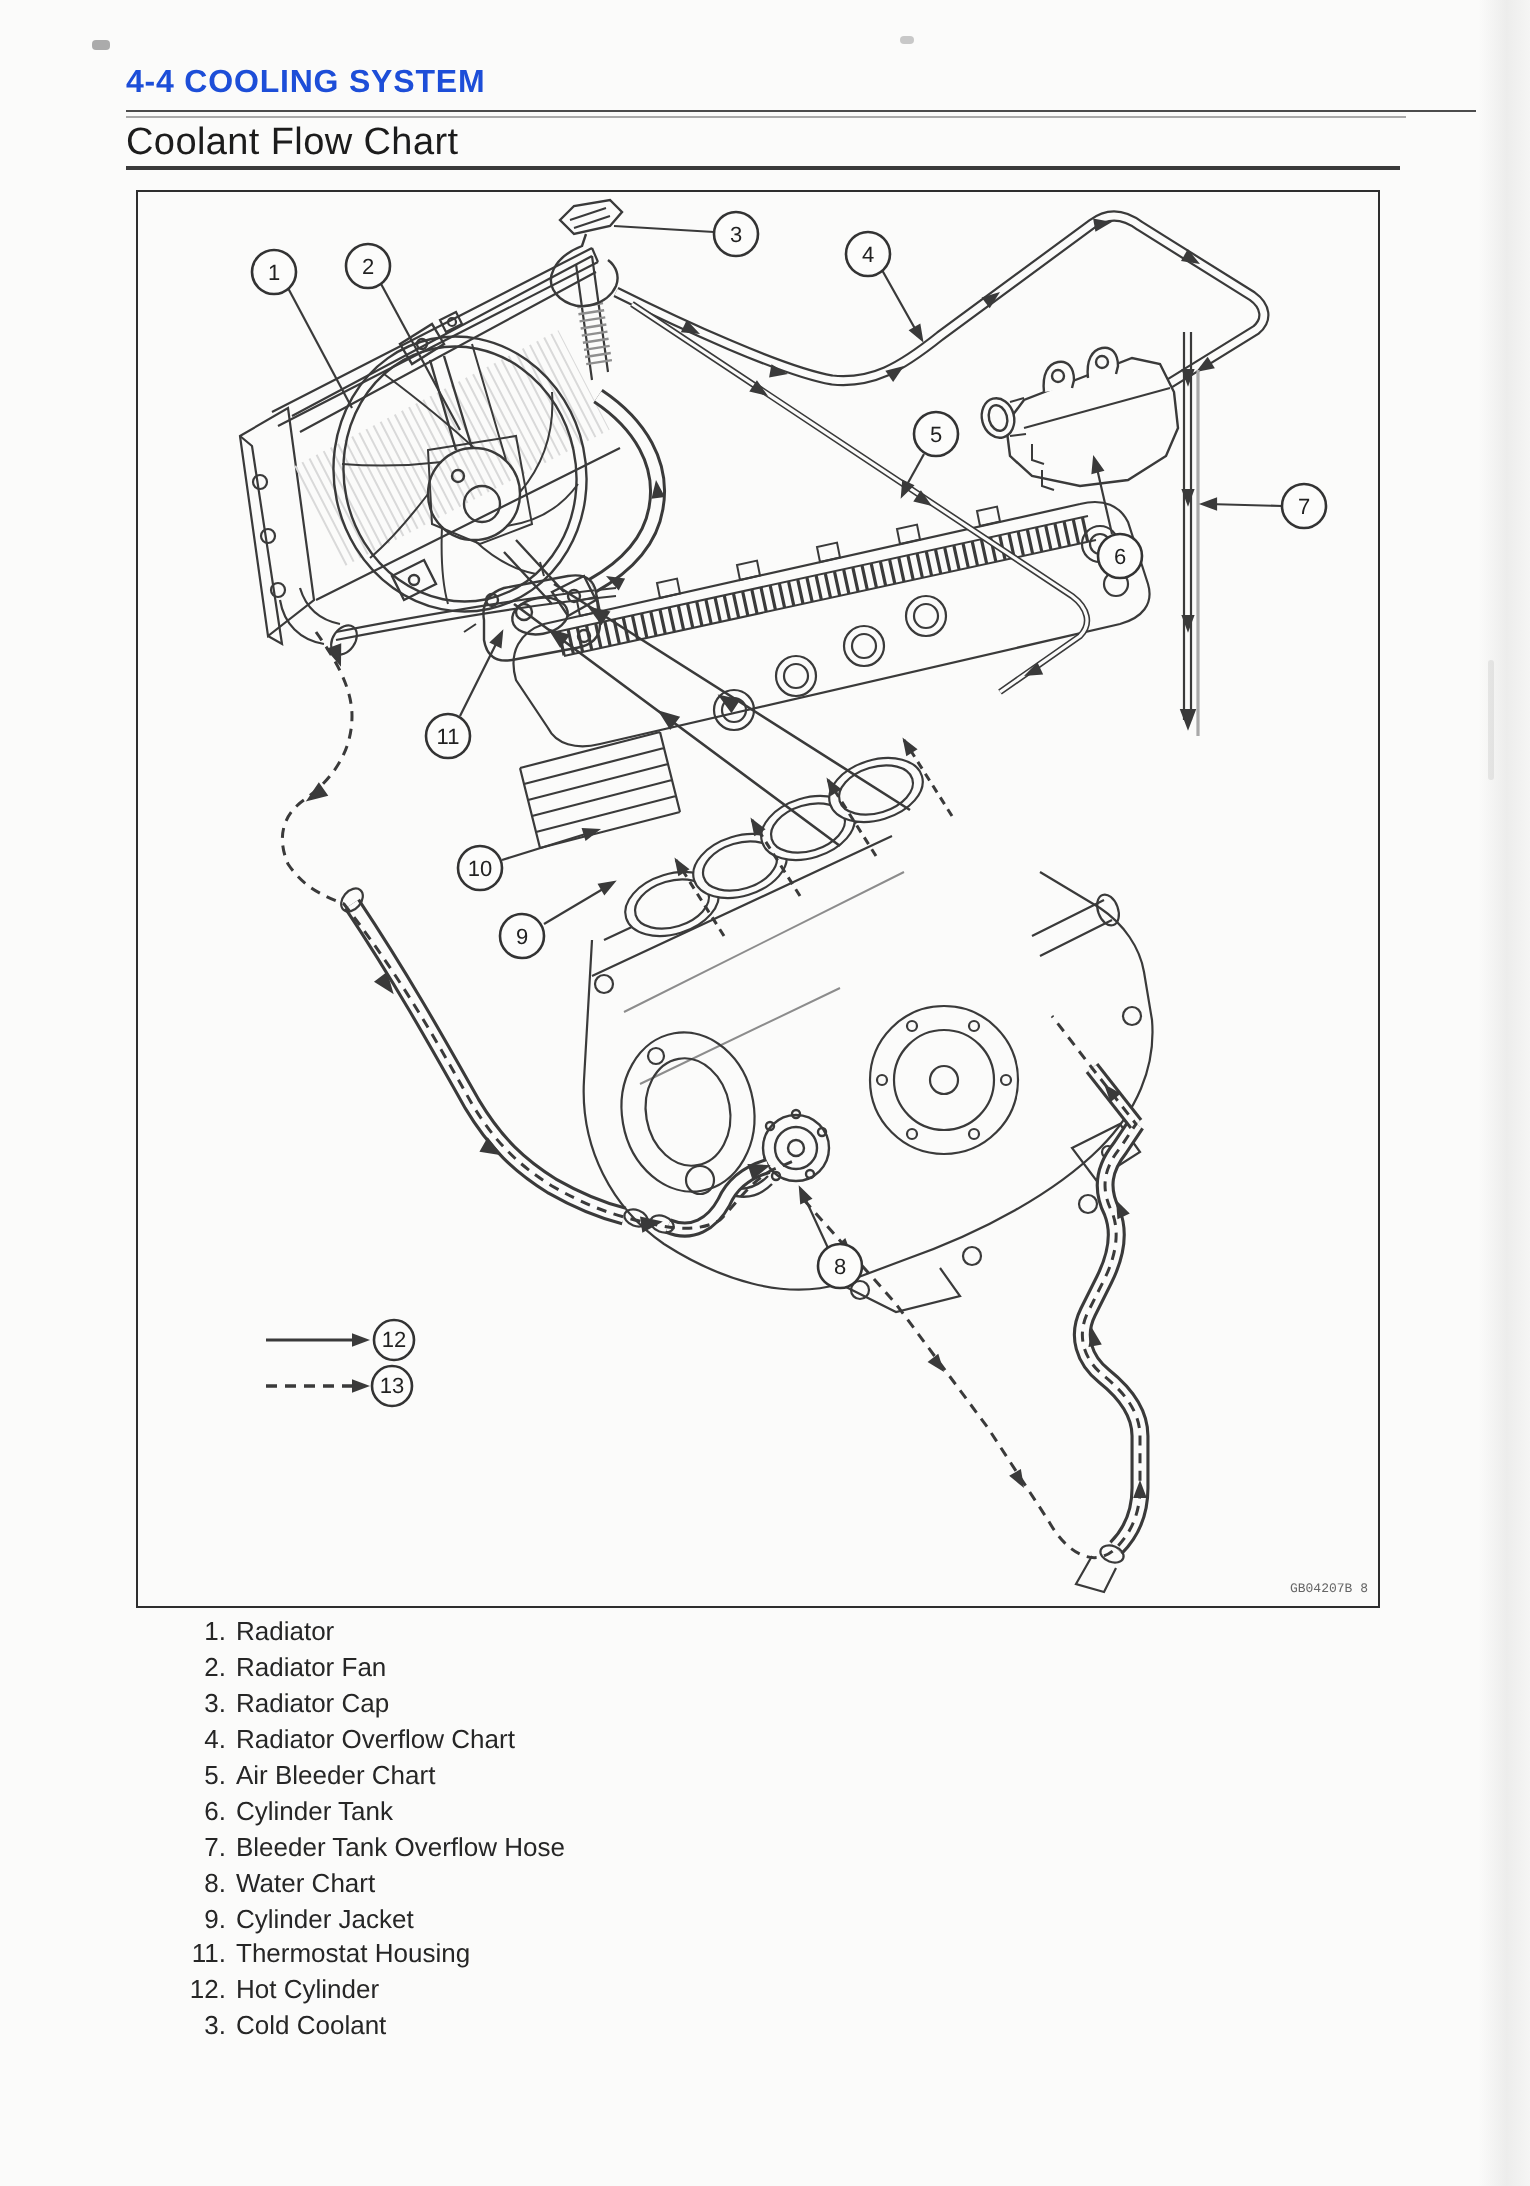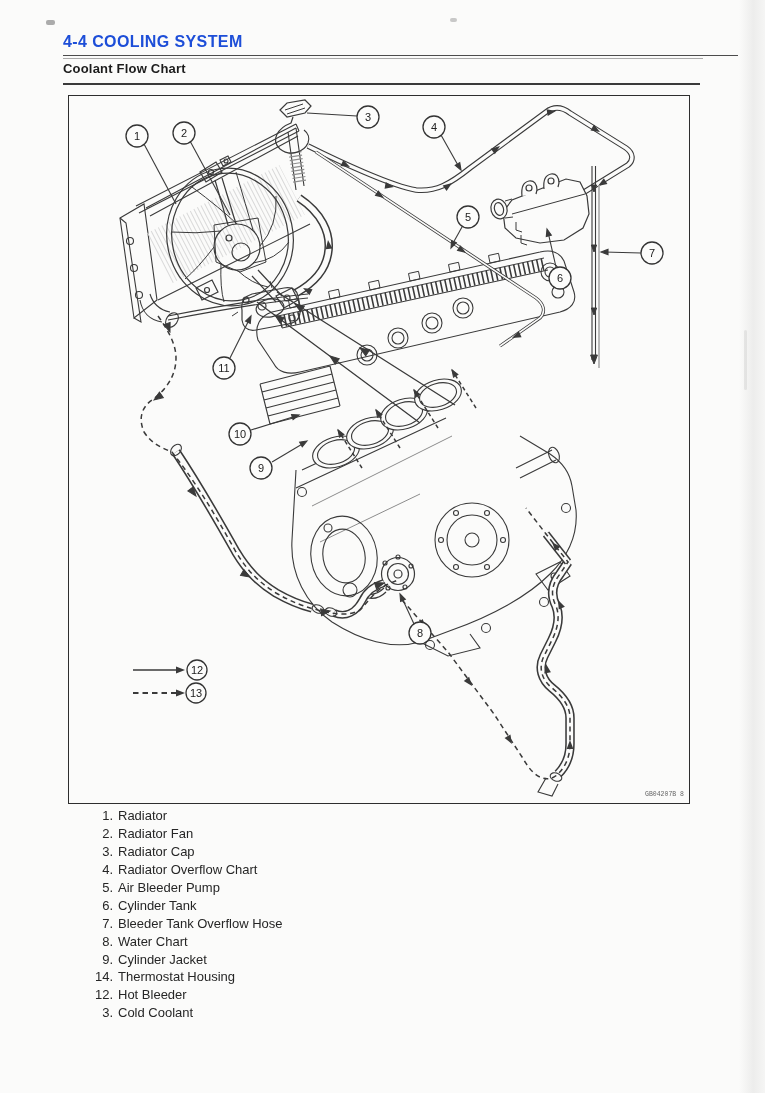--- a/index.html
+++ b/index.html
@@ -1,21 +1,21 @@
 <!DOCTYPE html>
 <html><head>
 <meta charset="utf-8">
 <style>
   html,body{margin:0;padding:0;width:765px;height:1093px;overflow:hidden;}
   body{position:relative;background:#fbfbfa;font-family:"Liberation Sans",sans-serif;color:#262626;}
   .page-title{position:absolute;left:63px;top:33px;margin:0;font-size:16px;font-weight:bold;
     letter-spacing:.4px;color:#1d4ed8;white-space:nowrap;}
   .rule-a{position:absolute;left:63px;top:55px;width:675px;height:1px;background:#4c4c4c;}
   .rule-a2{position:absolute;left:63px;top:58px;width:640px;height:1px;background:#a9a9a9;}
-  .sub-title{position:absolute;left:63px;top:61px;margin:0;font-size:13px;font-weight:bold;
+  .sub-title{position:absolute;left:63px;top:61px;margin:0;font-size:19px;font-weight:normal;
     letter-spacing:.2px;color:#1c1c1c;white-space:nowrap;}
   .rule-b{position:absolute;left:63px;top:83px;width:637px;height:2px;background:#3a3a3a;}
   .diagram-box{position:absolute;left:68px;top:95px;width:622px;height:709px;
     border:1.4px solid #2e2e2e;box-sizing:border-box;background:#fbfbfa;}
   .diagram-box svg{position:absolute;left:-1.4px;top:-1.4px;}
   .legend{position:absolute;left:86px;top:807px;}
   .legend-row{display:flex;height:17.9px;align-items:center;font-size:13px;color:#262626;}
   .legend-row .num{width:27px;text-align:right;margin-right:5px;}
   .callout circle{fill:#fcfcfb;stroke:#333;stroke-width:1.3px;}
   .callout text{font-family:"Liberation Sans",sans-serif;font-size:11px;fill:#222;
@@ -384,45 +384,45 @@
   <div class="legend-row">
       <span class="num">3.</span>
       <span>Radiator Cap</span>
     </div>
   <div class="legend-row">
       <span class="num">4.</span>
       <span>Radiator Overflow Chart</span>
     </div>
   <div class="legend-row">
       <span class="num">5.</span>
-      <span>Air Bleeder Pump</span>
+      <span>Air Bleeder Chart</span>
     </div>
   <div class="legend-row">
       <span class="num">6.</span>
       <span>Cylinder Tank</span>
     </div>
   <div class="legend-row">
       <span class="num">7.</span>
       <span>Bleeder Tank Overflow Hose</span>
     </div>
   <div class="legend-row">
       <span class="num">8.</span>
       <span>Water Chart</span>
     </div>
   <div class="legend-row">
       <span class="num">9.</span>
       <span>Cylinder Jacket</span>
     </div>
   <div class="legend-row">
-      <span class="num">14.</span>
+      <span class="num">11.</span>
       <span>Thermostat Housing</span>
     </div>
   <div class="legend-row">
       <span class="num">12.</span>
-      <span>Hot Bleeder</span>
+      <span>Hot Cylinder</span>
     </div>
   <div class="legend-row">
       <span class="num">3.</span>
       <span>Cold Coolant</span>
     </div>
 </div>
 
 <div class="scan-edge"></div>
 <div class="speck" style="left:46px;top:20px;width:9px;height:5px;"></div>
 <div class="speck" style="left:450px;top:18px;width:7px;height:4px;opacity:.35;"></div>

